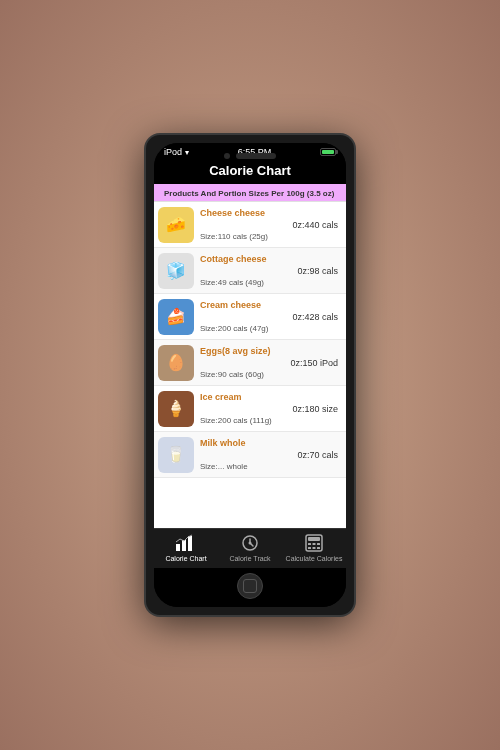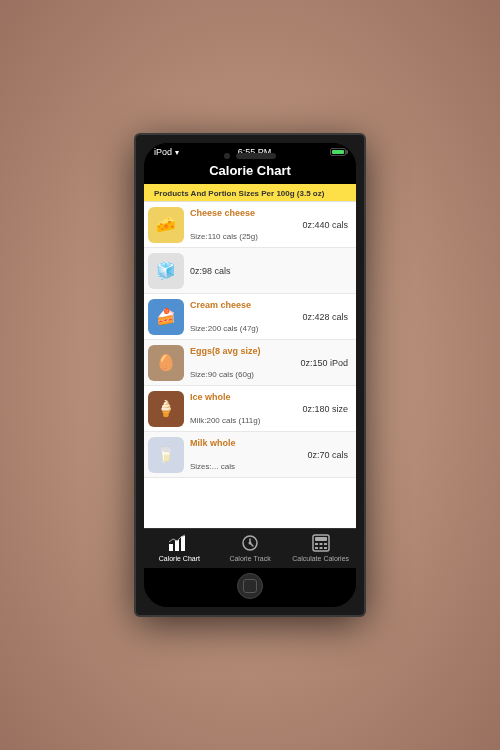--- a/index.html
+++ b/index.html
@@ -20,24 +20,24 @@
       position: absolute;
       inset: 0;
       background: radial-gradient(ellipse at center, #d4b8a0 0%, #b8907a 40%, #9a7060 100%);
       z-index: 0;
     }
 
     
     .phone {
       position: relative;
       z-index: 1;
-      width: 228px;
+      width: 208px;
       height: 480px;
       background: #1a1a1a;
-      border-radius: 4px;
+      border-radius: 14px;
       padding: 8px;
       box-shadow: 0 0 0 2px #3a3a3a, 0 8px 40px rgba(0,0,0,0.7);
     }
 
     .phone-inner {
       width: 100%;
       height: 100%;
       background: #000;
       border-radius: 24px;
       overflow: hidden;
@@ -150,21 +150,21 @@
     .content {
       flex: 1;
       background: #fff;
       overflow: hidden;
       display: flex;
       flex-direction: column;
     }
 
     
     .subtitle-header {
-      background: #fde047;
+      background: #f0abfc;
       padding: 5px 10px 3px;
       font-size: 8px;
       font-weight: bold;
       color: #333;
       border-bottom: 1px solid #e0e0e0;
       flex-shrink: 0;
     }
 
     
     .food-list {
@@ -332,20 +332,24 @@
     <div class="food-details">
       <div class="food-name">Cheese cheese</div>
       <div class="food-size">Size:110 cals (25g)</div>
     </div>
     <div class="food-cals">0z:440 cals</div>
   </div>
           <div class="food-item">
     <div class="food-icon" style="background:#e0e0e0">
       <span style="font-size:16px;">🧊</span>
     </div>
+    <div class="food-details">
+      <div class="food-name">Cottage cheese</div>
+      <div class="food-size">Size:49 cals (49g)</div>
+    </div>
     <div class="food-cals">0z:98 cals</div>
   </div>
           <div class="food-item">
     <div class="food-icon" style="background:#5090d0">
       <span style="font-size:16px;">🍰</span>
     </div>
     <div class="food-details">
       <div class="food-name">Cream cheese</div>
       <div class="food-size">Size:200 cals (47g)</div>
     </div>
@@ -359,32 +363,32 @@
       <div class="food-name">Eggs(8 avg size)</div>
       <div class="food-size">Size:90 cals (60g)</div>
     </div>
     <div class="food-cals">0z:150 iPod</div>
   </div>
           <div class="food-item">
     <div class="food-icon" style="background:#8a5030">
       <span style="font-size:16px;">🍦</span>
     </div>
     <div class="food-details">
-      <div class="food-name">Ice whole</div>
-      <div class="food-size">Milk:200 cals (111g)</div>
+      <div class="food-name">Ice cream</div>
+      <div class="food-size">Size:200 cals (111g)</div>
     </div>
     <div class="food-cals">0z:180 size</div>
   </div>
           <div class="food-item">
     <div class="food-icon" style="background:#d0d8e8">
       <span style="font-size:16px;">🥛</span>
     </div>
     <div class="food-details">
       <div class="food-name">Milk whole</div>
-      <div class="food-size">Sizes:... cals</div>
+      <div class="food-size">Size:... whole</div>
     </div>
     <div class="food-cals">0z:70 cals</div>
   </div>
         </div>
     </div>
 
     <div class="tab-bar" id="tab-bar">
     <div class="tab-item active">
     <div class="tab-icon">
       <svg width="22" height="18" viewBox="0 0 22 18" fill="none">

